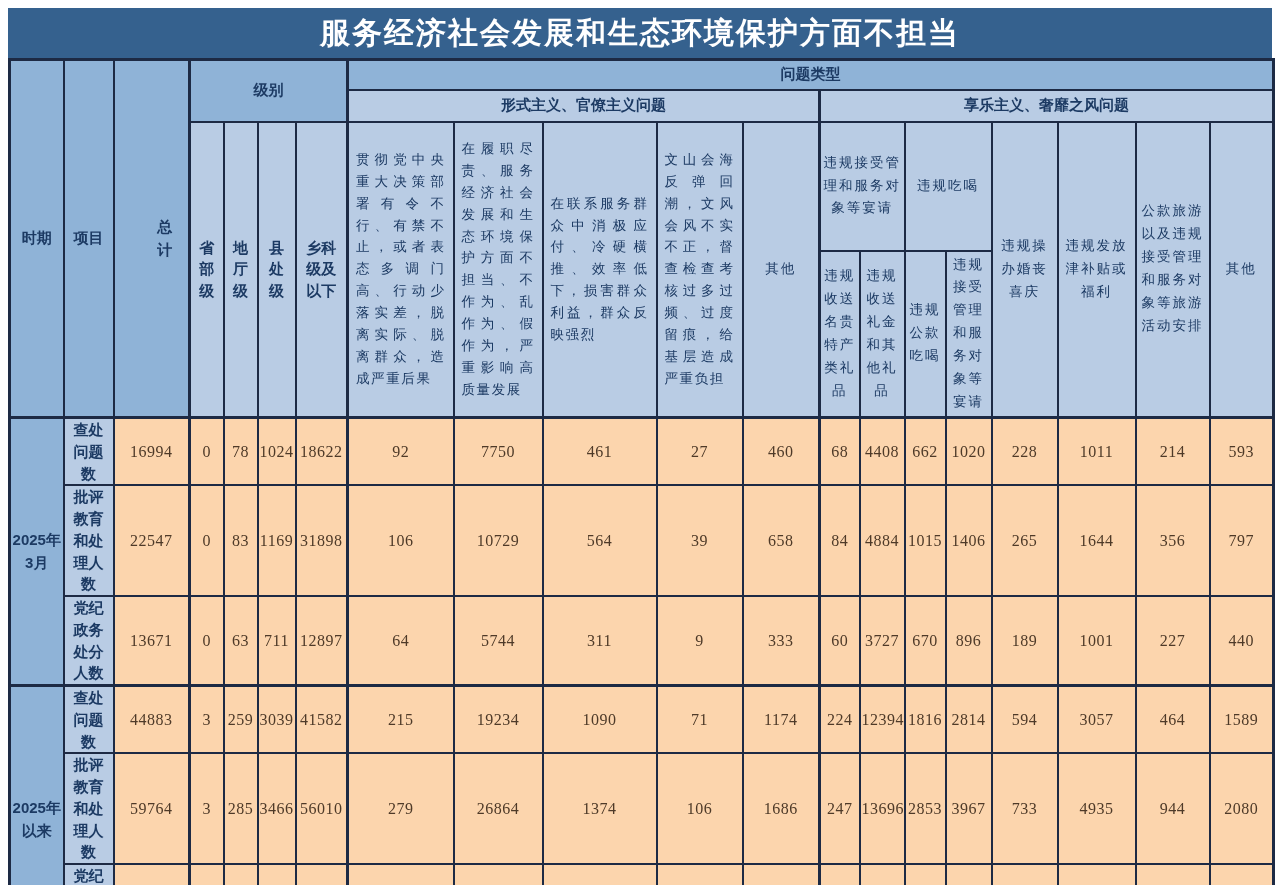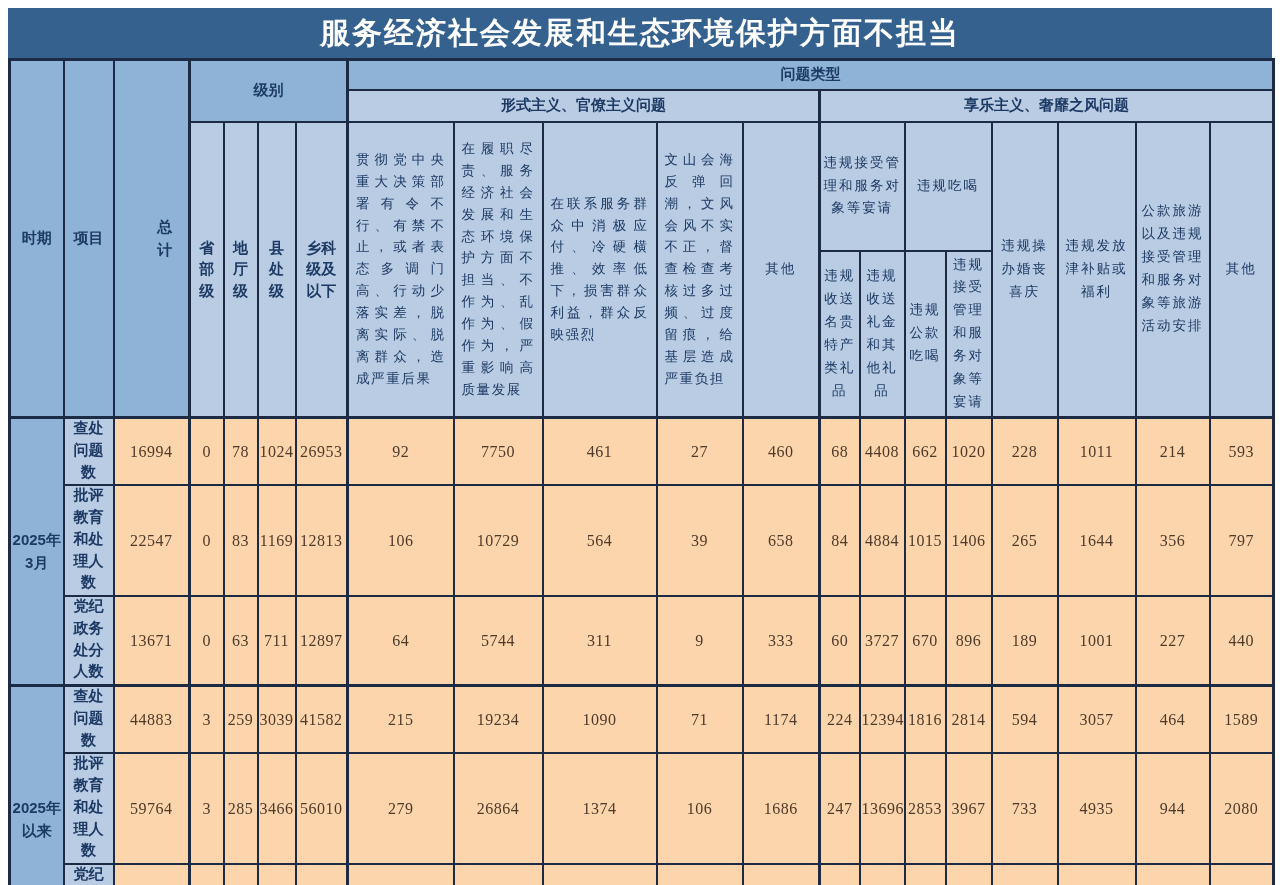--- a/index.html
+++ b/index.html
@@ -31,21 +31,21 @@
   .ld,.ldc{
     background:var(--light-bg);color:var(--navy);
     font-family:"Liberation Serif",serif;font-weight:normal;font-size:13.5px;
   }
   .ld{text-align:justify;padding:4px 7px;letter-spacing:1.6px;line-height:1.62;word-break:break-all;}
   .ldc{text-align:center;padding:2px 2px;letter-spacing:2px;line-height:1.7;word-break:break-all;}
   .num{
     background:var(--peach);color:var(--numcol);
     font-family:"Liberation Serif",serif;font-size:16px;letter-spacing:0.5px;
   }
-  .item{background:var(--light-bg);color:var(--navy);font-weight:bold;font-size:15px;padding:0 4px;line-height:1.45;word-break:break-all;font-family:Liberation Mono, monospace;}
+  .item{background:var(--light-bg);color:var(--navy);font-weight:bold;font-size:15px;padding:0 4px;line-height:1.45;word-break:break-all;}
   .period{background:var(--group-bg);color:var(--navy);font-weight:bold;font-size:15px;line-height:1.5;}
   .stack{display:inline-block;width:1.15em;word-break:break-all;line-height:1.5;margin-left:27px;}
 </style>
 </head>
 <body>
 
 <div class="wrap">
   <div class="title-bar">服务经济社会发展和生态环境保护方面不担当</div>
 
   <table>
@@ -111,21 +111,21 @@
       <td class="ldc">违规接受管理和服务对象等宴请</td>
     </tr>
 
     <tr style="height:47px">
       <td class="period bt3" rowspan="3">2025年3月</td>
       <td class="item bt3">查处问题数</td>
       <td class="num bt3">16994</td>
       <td class="num bt3 bl3">0</td>
       <td class="num bt3">78</td>
       <td class="num bt3">1024</td>
-      <td class="num bt3">26953</td>
+      <td class="num bt3">18622</td>
       <td class="num bt3 bl3">92</td>
       <td class="num bt3">7750</td>
       <td class="num bt3">461</td>
       <td class="num bt3">27</td>
       <td class="num bt3">460</td>
       <td class="num bt3 bl3">68</td>
       <td class="num bt3">4408</td>
       <td class="num bt3">662</td>
       <td class="num bt3">1020</td>
       <td class="num bt3">228</td>
@@ -133,21 +133,21 @@
       <td class="num bt3">214</td>
       <td class="num bt3">593</td>
     </tr>
 
     <tr style="height:88px">
       <td class="item">批评教育和处理人数</td>
       <td class="num">22547</td>
       <td class="num bl3">0</td>
       <td class="num">83</td>
       <td class="num">1169</td>
-      <td class="num">12813</td>
+      <td class="num">31898</td>
       <td class="num bl3">106</td>
       <td class="num">10729</td>
       <td class="num">564</td>
       <td class="num">39</td>
       <td class="num">658</td>
       <td class="num bl3">84</td>
       <td class="num">4884</td>
       <td class="num">1015</td>
       <td class="num">1406</td>
       <td class="num">265</td>

